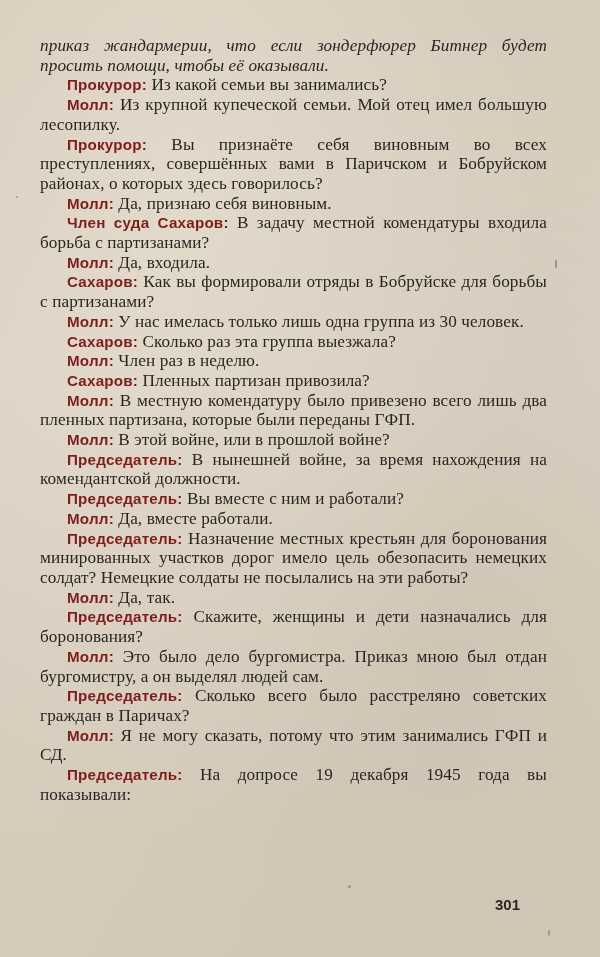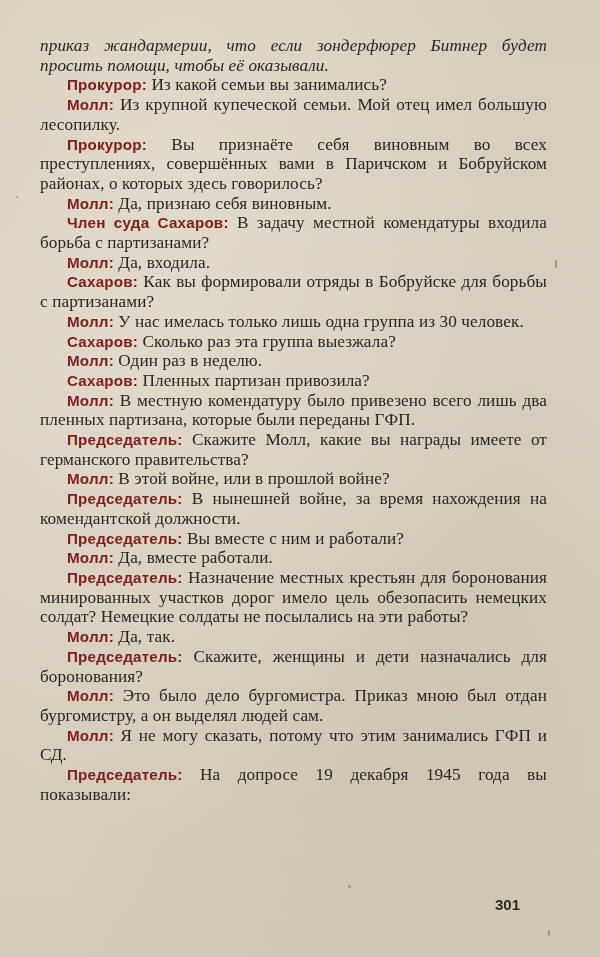--- a/index.html
+++ b/index.html
@@ -57,32 +57,32 @@
 
   <p class="para"><span class="speaker">Прокурор:</span> <span class="speech">Из какой семьи вы занимались?</span></p>
   <p class="para"><span class="speaker">Молл:</span> <span class="speech">Из крупной купеческой семьи. Мой отец имел большую лесопилку.</span></p>
   <p class="para"><span class="speaker">Прокурор:</span> <span class="speech">Вы признаёте себя виновным во всех преступлениях, совершённых вами в Паричском и Бобруйском районах, о которых здесь говорилось?</span></p>
   <p class="para"><span class="speaker">Молл:</span> <span class="speech">Да, признаю себя виновным.</span></p>
   <p class="para"><span class="speaker">Член суда Сахаров:</span> <span class="speech">В задачу местной комендатуры входила борьба с партизанами?</span></p>
   <p class="para"><span class="speaker">Молл:</span> <span class="speech">Да, входила.</span></p>
   <p class="para"><span class="speaker">Сахаров:</span> <span class="speech">Как вы формировали отряды в Бобруйске для борьбы с партизанами?</span></p>
   <p class="para"><span class="speaker">Молл:</span> <span class="speech">У нас имелась только лишь одна группа из 30 человек.</span></p>
   <p class="para"><span class="speaker">Сахаров:</span> <span class="speech">Сколько раз эта группа выезжала?</span></p>
-  <p class="para"><span class="speaker">Молл:</span> <span class="speech">Один раз в неделю.</span></p>
+  <p class="para"><span class="speaker">Молл:</span> <span class="speech">Член раз в неделю.</span></p>
   <p class="para"><span class="speaker">Сахаров:</span> <span class="speech">Пленных партизан привозила?</span></p>
   <p class="para"><span class="speaker">Молл:</span> <span class="speech">В местную комендатуру было привезено всего лишь два пленных партизана, которые были переданы ГФП.</span></p>
-  <p class="para"><span class="speaker">Председатель:</span> <span class="speech">Скажите Молл, какие вы награды имеете от германского правительства?</span></p>
   <p class="para"><span class="speaker">Молл:</span> <span class="speech">В этой войне, или в прошлой войне?</span></p>
   <p class="para"><span class="speaker">Председатель:</span> <span class="speech">В нынешней войне, за время нахождения на комендантской должности.</span></p>
   <p class="para"><span class="speaker">Председатель:</span> <span class="speech">Вы вместе с ним и работали?</span></p>
   <p class="para"><span class="speaker">Молл:</span> <span class="speech">Да, вместе работали.</span></p>
   <p class="para"><span class="speaker">Председатель:</span> <span class="speech">Назначение местных крестьян для боронования минированных участков дорог имело цель обезопасить немецких солдат? Немецкие солдаты не посылались на эти работы?</span></p>
   <p class="para"><span class="speaker">Молл:</span> <span class="speech">Да, так.</span></p>
   <p class="para"><span class="speaker">Председатель:</span> <span class="speech">Скажите, женщины и дети назначались для боронования?</span></p>
   <p class="para"><span class="speaker">Молл:</span> <span class="speech">Это было дело бургомистра. Приказ мною был отдан бургомистру, а он выделял людей сам.</span></p>
+  <p class="para"><span class="speaker">Председатель:</span> <span class="speech">Сколько всего было расстреляно советских граждан в Паричах?</span></p>
   <p class="para"><span class="speaker">Молл:</span> <span class="speech">Я не могу сказать, потому что этим занимались ГФП и СД.</span></p>
   <p class="para"><span class="speaker">Председатель:</span> <span class="speech">На допросе 19 декабря 1945 года вы показывали:</span></p>
 </div>
 
 <div class="page-number">301</div>
 
 <span class="speck" style="left:348px;top:885px;"></span>
 <span class="speck" style="left:555px;top:260px;width:2px;height:8px;border-radius:1px;"></span>
 <span class="speck" style="left:16px;top:196px;width:2px;height:2px;"></span>
 <span class="speck" style="left:548px;top:930px;width:2px;height:6px;"></span>

